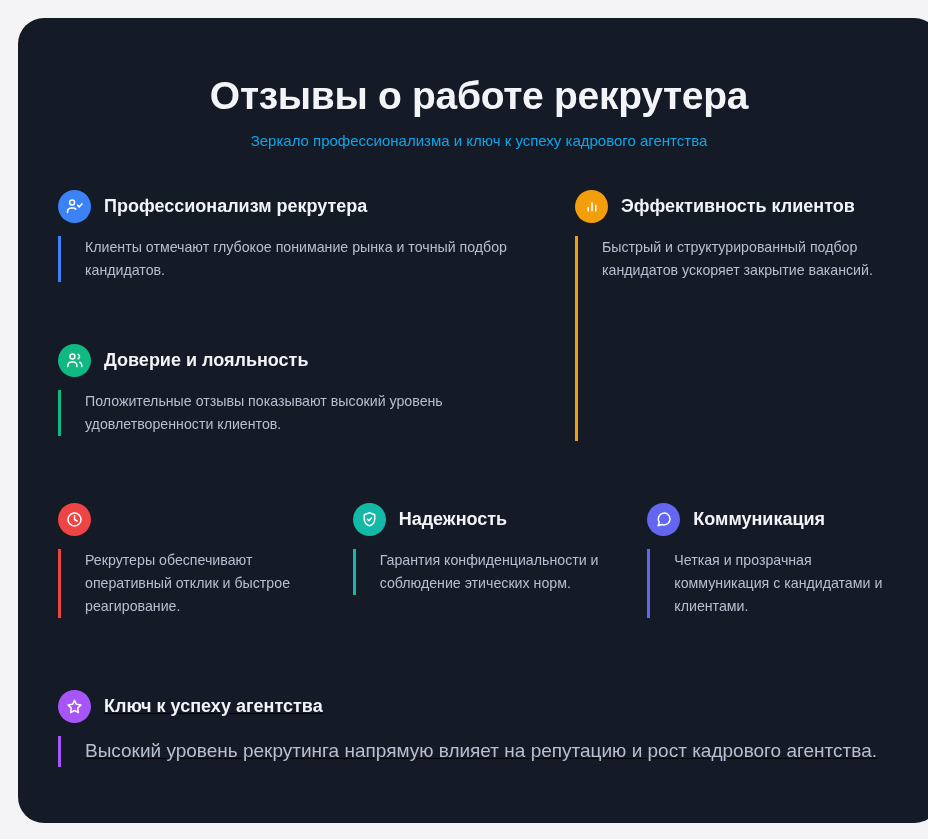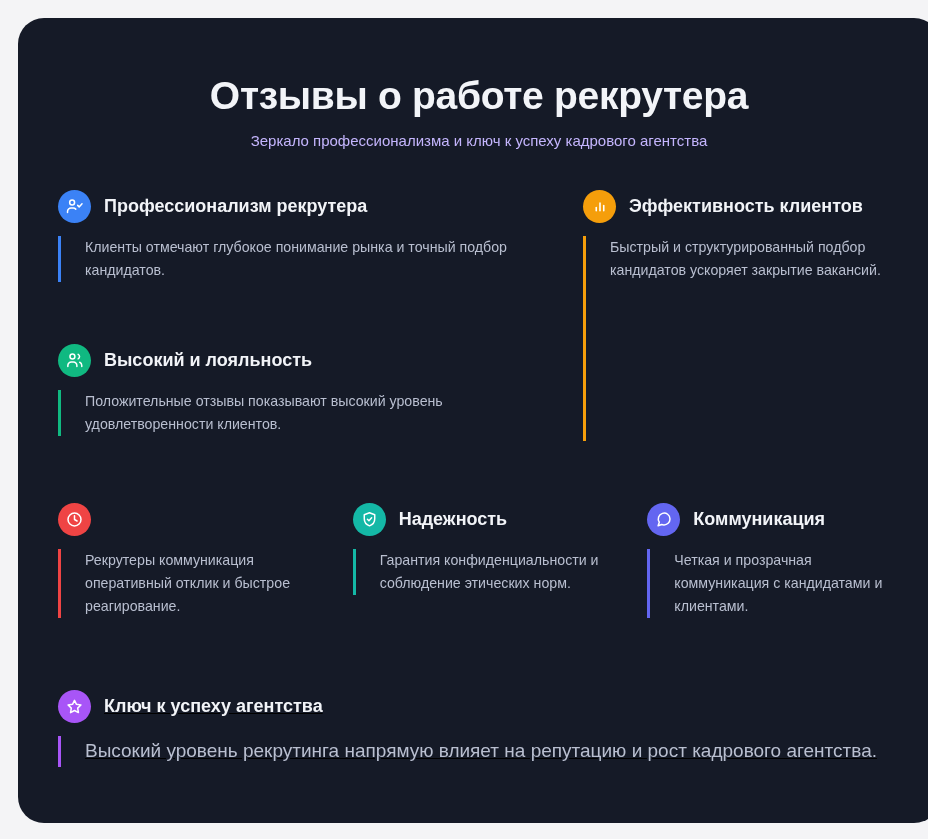--- a/index.html
+++ b/index.html
@@ -38,21 +38,21 @@
     font-size: 39px;
     font-weight: bold;
     color: #f2f4f8;
     letter-spacing: -0.3px;
     line-height: 1.12;
   }
 
   .subtitle {
     margin-top: 13px;
     font-size: 15px;
-    color: #c4b5fd;
+    color: #0ea5e9;
     font-weight: normal;
     line-height: 1.3;
   }
 
   
   .card { position: relative; }
 
   .card-head {
     display: flex;
     align-items: center;
@@ -84,21 +84,21 @@
     font-size: 14.2px;
     line-height: 1.62;
     color: #b9bfd0;
   }
   .card-body.tall { min-height: 205px; margin-top: 6px; }
 
   
   .top-grid {
     display: grid;
     grid-template-columns: 505px 1fr;
-    column-gap: 20px;
+    column-gap: 12px;
   }
   .top-left  { display: flex; flex-direction: column; gap: 62px; }
   .top-right { }
 
   
   .triple-grid {
     display: grid;
     grid-template-columns: 1fr 1fr 1fr;
     column-gap: 42px;
     margin-top: 62px;
@@ -140,21 +140,21 @@
         <div class="card">
           <div class="card-head">
             <span class="icon-circle" style="background:#10b981">
               <svg width="19" height="19" viewBox="0 0 24 24" fill="none" stroke="#ffffff" stroke-width="1.9" stroke-linecap="round" stroke-linejoin="round">
                 <circle cx="9.4" cy="7" r="3.1"></circle>
                 <path d="M3.6 19.5v-1.2a4.4 4.4 0 0 1 4.4-4.4h2.6a4.4 4.4 0 0 1 4.4 4.4v1.2"></path>
                 <path d="M16.6 4.3a3.1 3.1 0 0 1 0 5.6"></path>
                 <path d="M18.6 14.2a4.4 4.4 0 0 1 2.6 4v1.3"></path>
               </svg>
             </span>
-            <span class="card-title">Высокий и лояльность</span>
+            <span class="card-title">Доверие и лояльность</span>
           </div>
           <div class="card-body" style="border-left-color:#10b981">Положительные отзывы показывают высокий уровень удовлетворенности клиентов.</div>
         </div>
 
       </div>
 
       <div class="top-right">
 
         <div class="card">
           <div class="card-head">
@@ -177,21 +177,21 @@
 
       <div class="card">
         <div class="card-head">
           <span class="icon-circle" style="background:#ef4444">
             <svg width="19" height="19" viewBox="0 0 24 24" fill="none" stroke="#ffffff" stroke-width="1.9" stroke-linecap="round" stroke-linejoin="round">
               <circle cx="12" cy="12" r="8.2"></circle>
               <path d="M12 7.3V12l3.2 1.9"></path>
             </svg>
           </span>
         </div>
-        <div class="card-body" style="border-left-color:#ef4444">Рекрутеры коммуникация оперативный отклик и быстрое реагирование.</div>
+        <div class="card-body" style="border-left-color:#ef4444">Рекрутеры обеспечивают оперативный отклик и быстрое реагирование.</div>
       </div>
 
       <div class="card">
         <div class="card-head">
           <span class="icon-circle" style="background:#14b8a6">
             <svg width="19" height="19" viewBox="0 0 24 24" fill="none" stroke="#ffffff" stroke-width="1.9" stroke-linecap="round" stroke-linejoin="round">
               <path d="M12 3.4l6.6 2.6v5c0 4.3-2.8 7.6-6.6 9-3.8-1.4-6.6-4.7-6.6-9v-5z"></path>
               <path d="M9.4 11.6l1.9 1.9 3.4-3.6"></path>
             </svg>
           </span>

